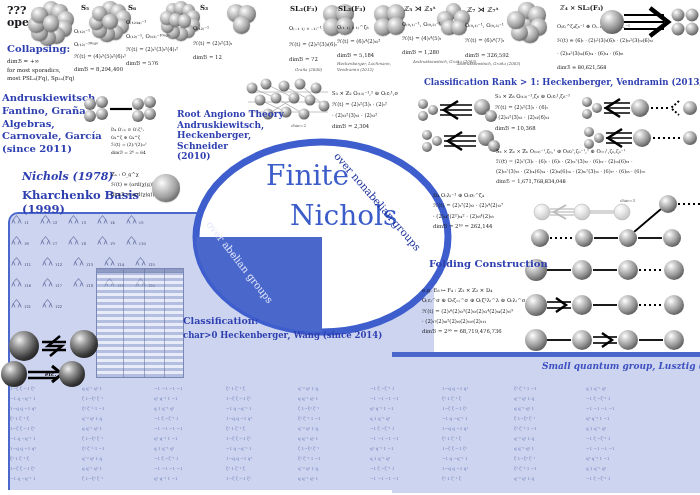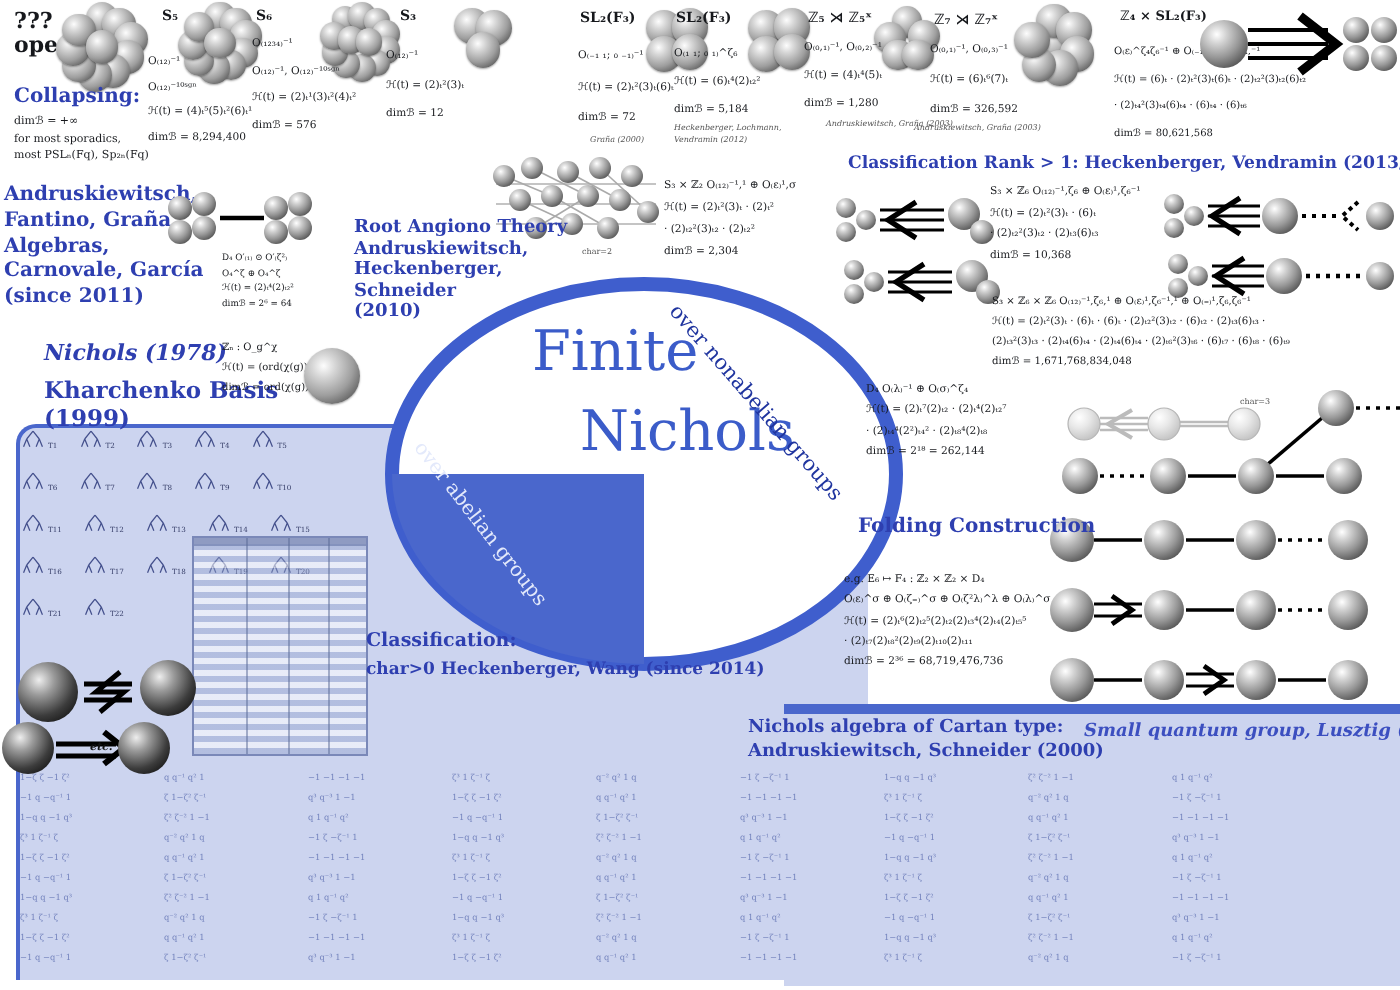--- a/index.html
+++ b/index.html
@@ -688,19 +688,15 @@
     <circle cx="24" cy="16" r="15" fill="url(#gsd)"></circle>
       <circle cx="84" cy="14" r="14" fill="url(#gsd)"></circle>
     <line x1="28" y1="42" x2="58" y2="42" stroke="#000" stroke-width="2.5"></line>
     <line x1="28" y1="48" x2="58" y2="48" stroke="#000" stroke-width="2.5"></line>
     <polyline points="52,36 62,44 52,52" fill="none" stroke="#000" stroke-width="3"></polyline>
     <circle cx="14" cy="44" r="13" fill="url(#gsd)"></circle>
       <circle cx="72" cy="44" r="13" fill="url(#gsd)"></circle>
   </svg>
   <div class="abs z3" style="left:45px;top:371px;font-size:5.5px;font-weight:bold;font-style:italic;color:#111">etc.</div>
 
-  <div class="abs bluehead z2" style="left:374px;top:359px;font-size:9px;line-height:11.5px">
-      <div>Nichols algebra of Cartan type:</div>
-      <div>Andruskiewitsch, Schneider (2000)</div>
-    </div>
   <div class="abs z2" style="left:542px;top:361px;font-size:9px;font-style:italic;font-weight:bold;color:#3c4fc0;white-space:nowrap">Small quantum group, Lusztig (1990)</div>
 
 </div>
 
 </body></html>

